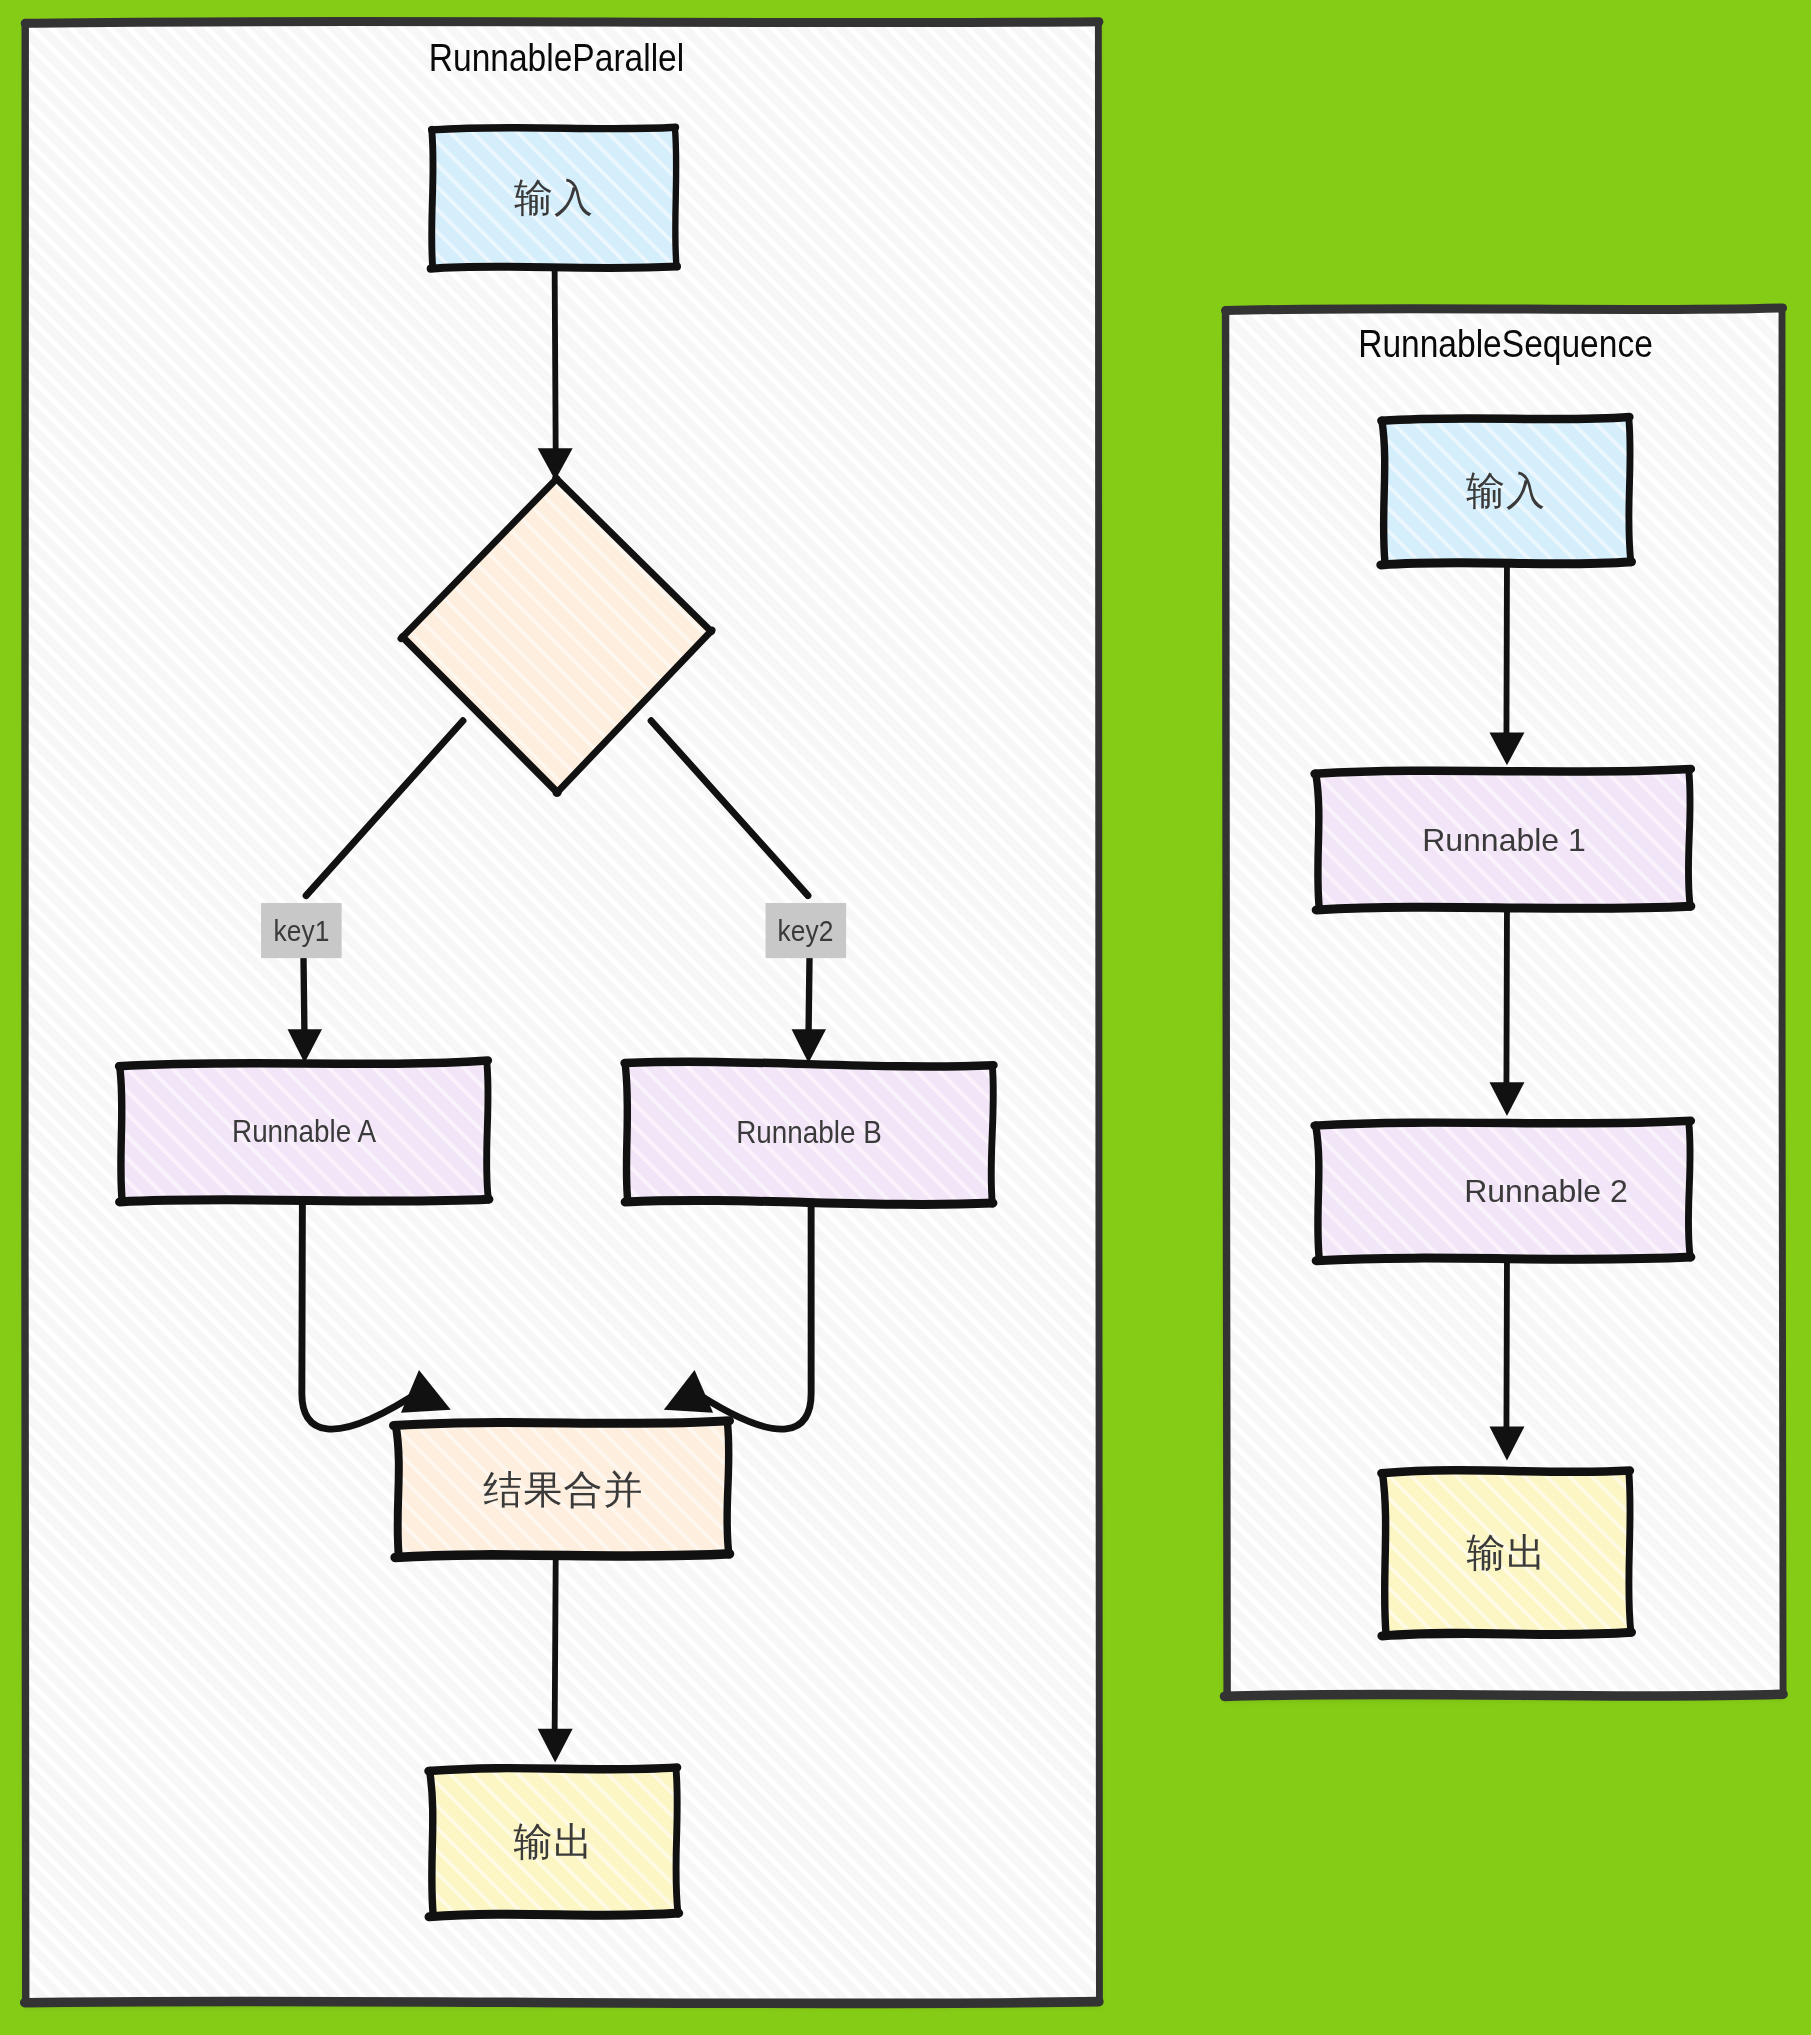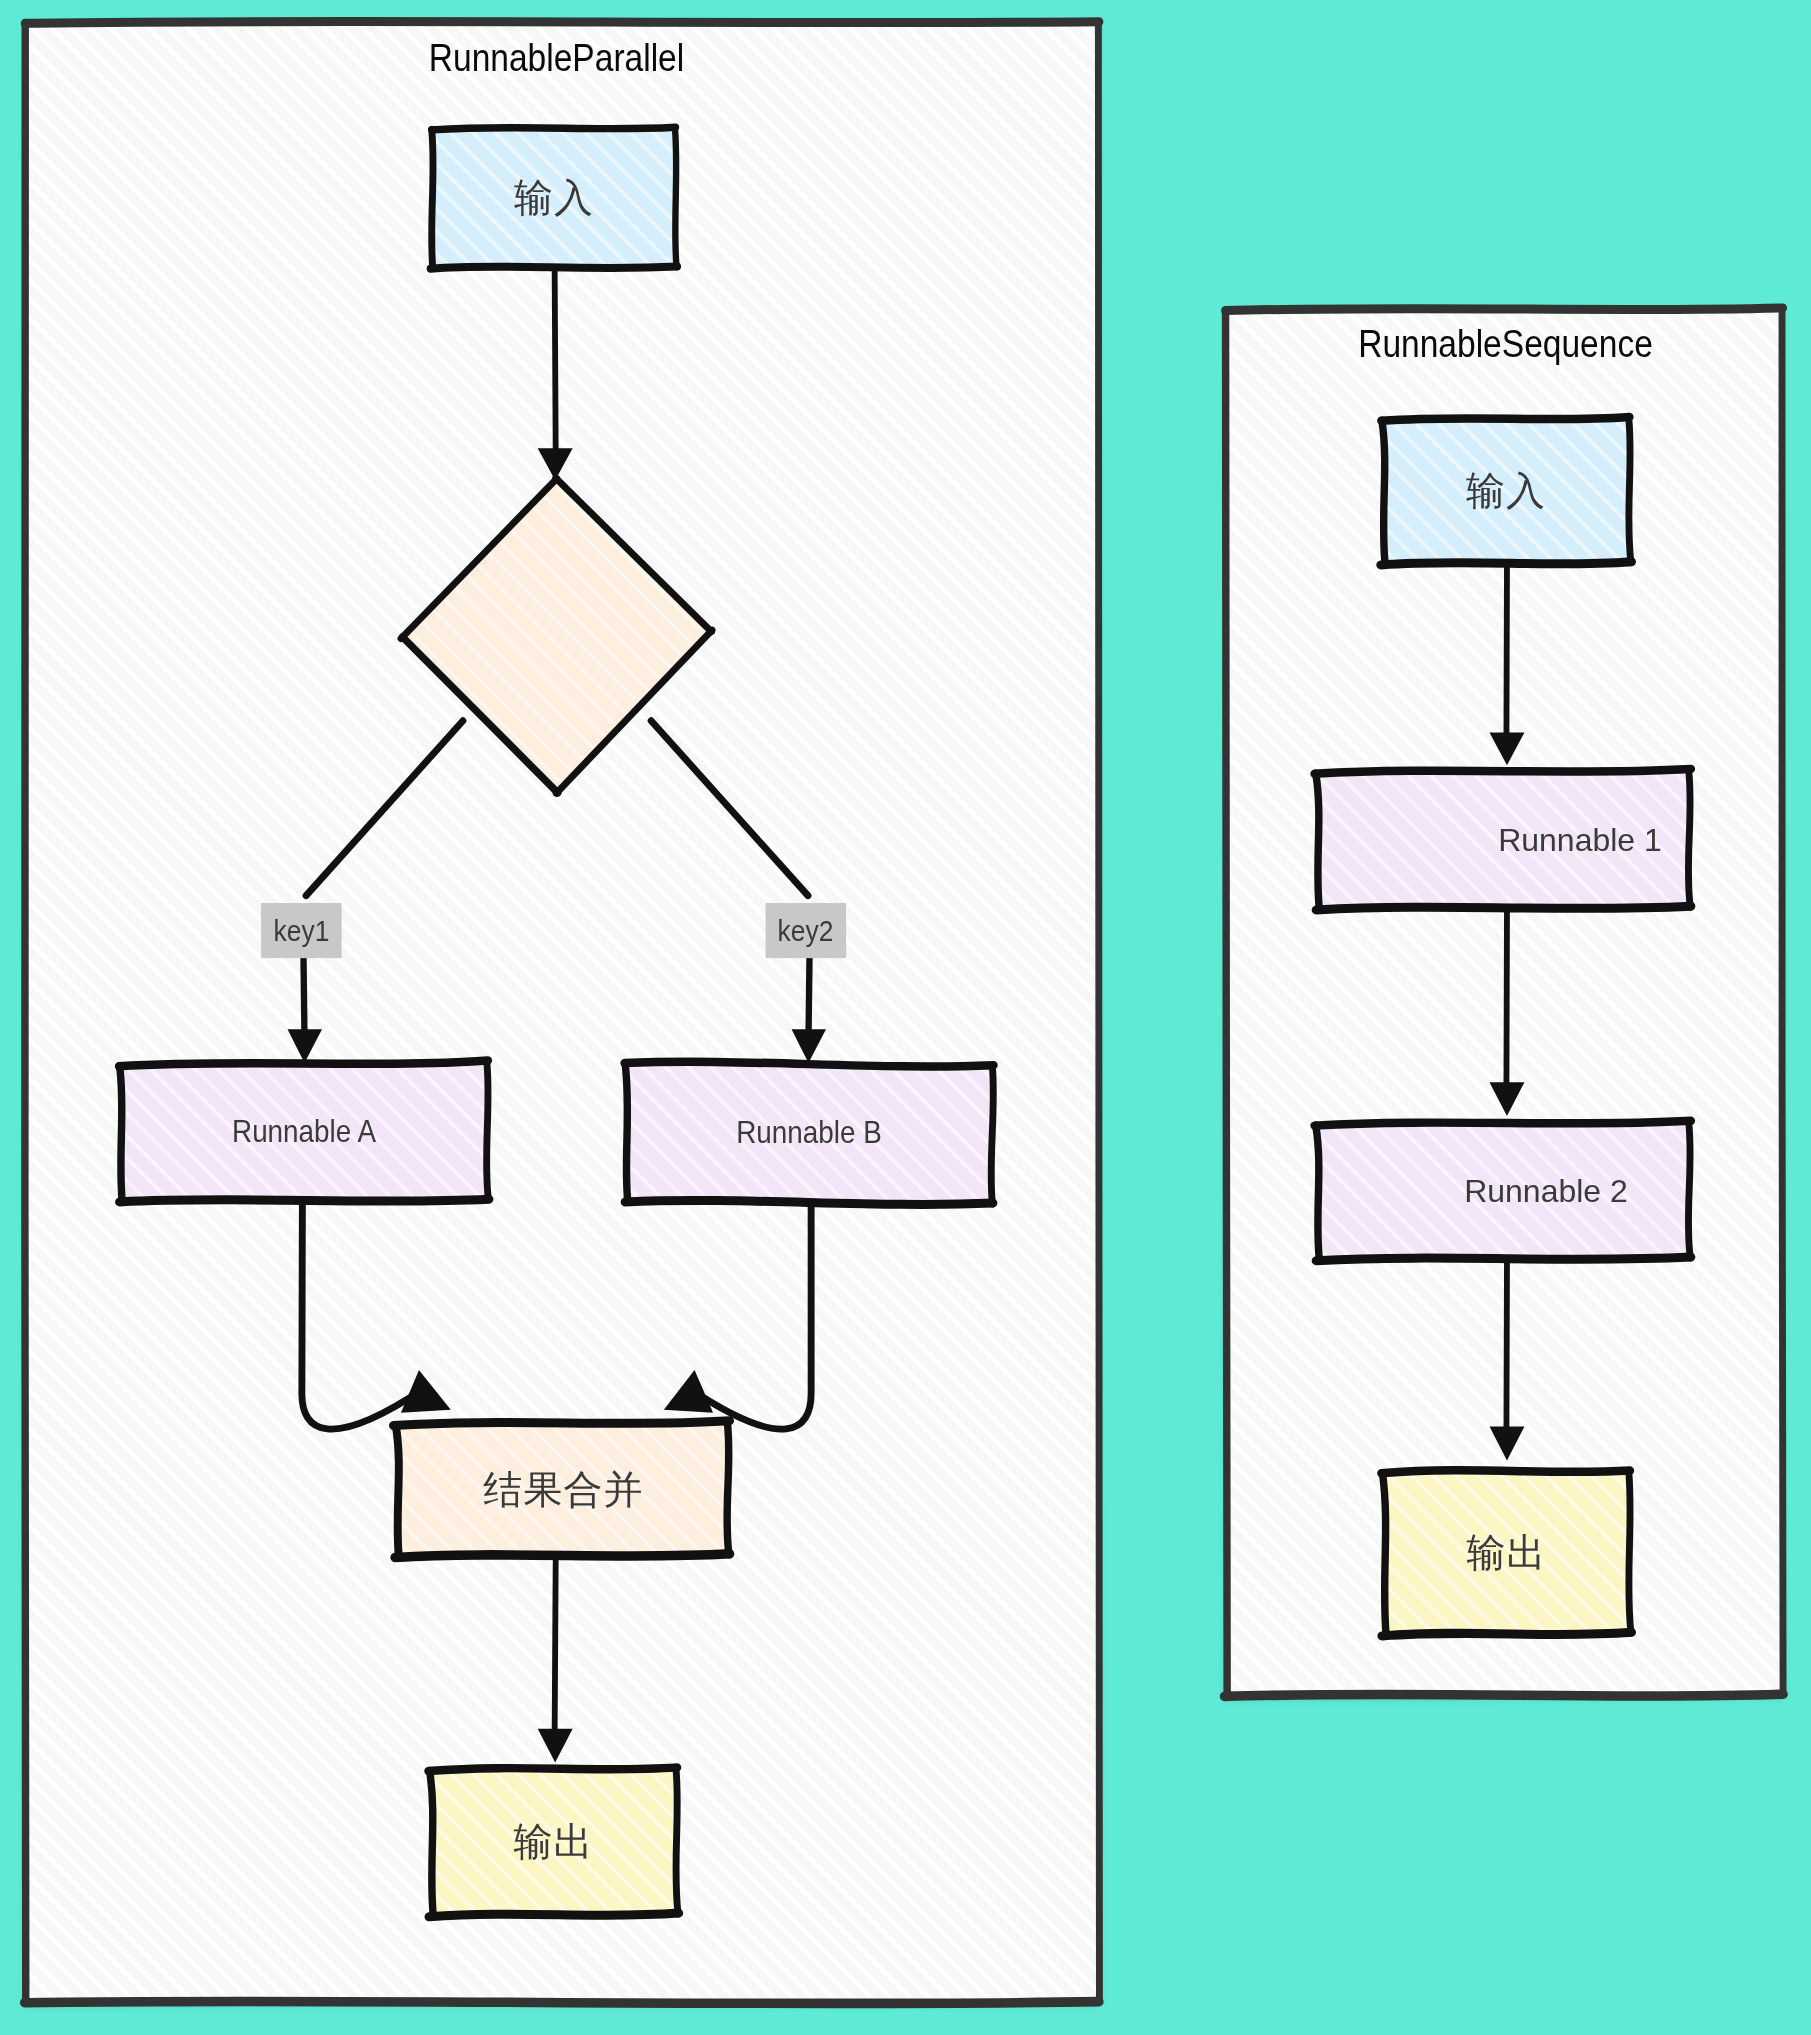--- a/index.html
+++ b/index.html
@@ -5,21 +5,21 @@
   html, body {
     margin: 0; padding: 0;
     width: 1812px; height: 2035px;
     background: #ffffff;
     font-family: "Liberation Sans", sans-serif;
     overflow: hidden;
   }
   #stage {
     position: relative;
     width: 1812px; height: 2035px;
-    background: #5eead4;
+    background: #84cc16;
   }
   svg#canvas { position: absolute; left:0; top:0; width:1812px; height:2035px; }
 
   
   .lbl {
     position: absolute;
     color: #2b2b2b;
     white-space: nowrap;
     pointer-events: none;
     line-height: 1;
@@ -258,19 +258,19 @@
 
   <div class="lbl node-en-cond center-box" style="left:121px; top:1062px; width:366px; height:138px;">Runnable A</div>
   <div class="lbl node-en-cond center-box" style="left:626px; top:1063px; width:366px; height:138px;">Runnable B</div>
 
   <div class="lbl node-cn center-box" style="left:398px; top:1422px; width:331px; height:134px;text-align:center;">结果合并</div>
 
   <div class="lbl node-cn center-box" style="left:430px; top:1768px; width:247px; height:147px;">输出</div>
 
   <div class="lbl node-cn center-box" style="left:1382px; top:418px; width:248px; height:145px;">输入</div>
 
-  <div class="lbl node-en center-box" style="left:1394px; top:770px; width:372px; height:139px;text-align:right;">Runnable 1</div>
+  <div class="lbl node-en center-box" style="left:1318px; top:770px; width:372px; height:139px;text-align:right;">Runnable 1</div>
   <div class="lbl node-en center-box" style="left:1360px; top:1122px; width:372px; height:138px;">Runnable 2</div>
 
   <div class="lbl node-cn center-box" style="left:1383px; top:1471px; width:247px; height:163px;">输出</div>
 
 </div>
 
 
 </body></html>

